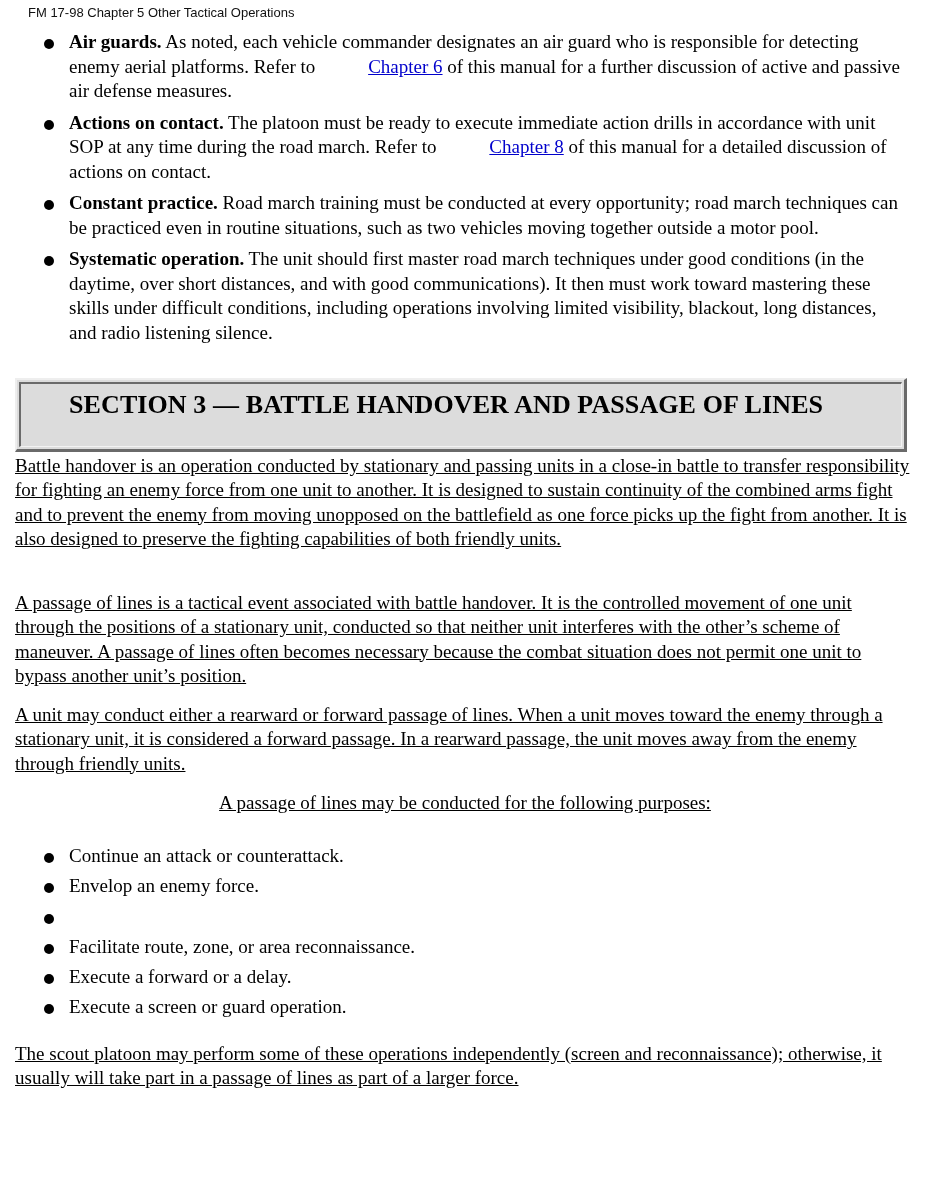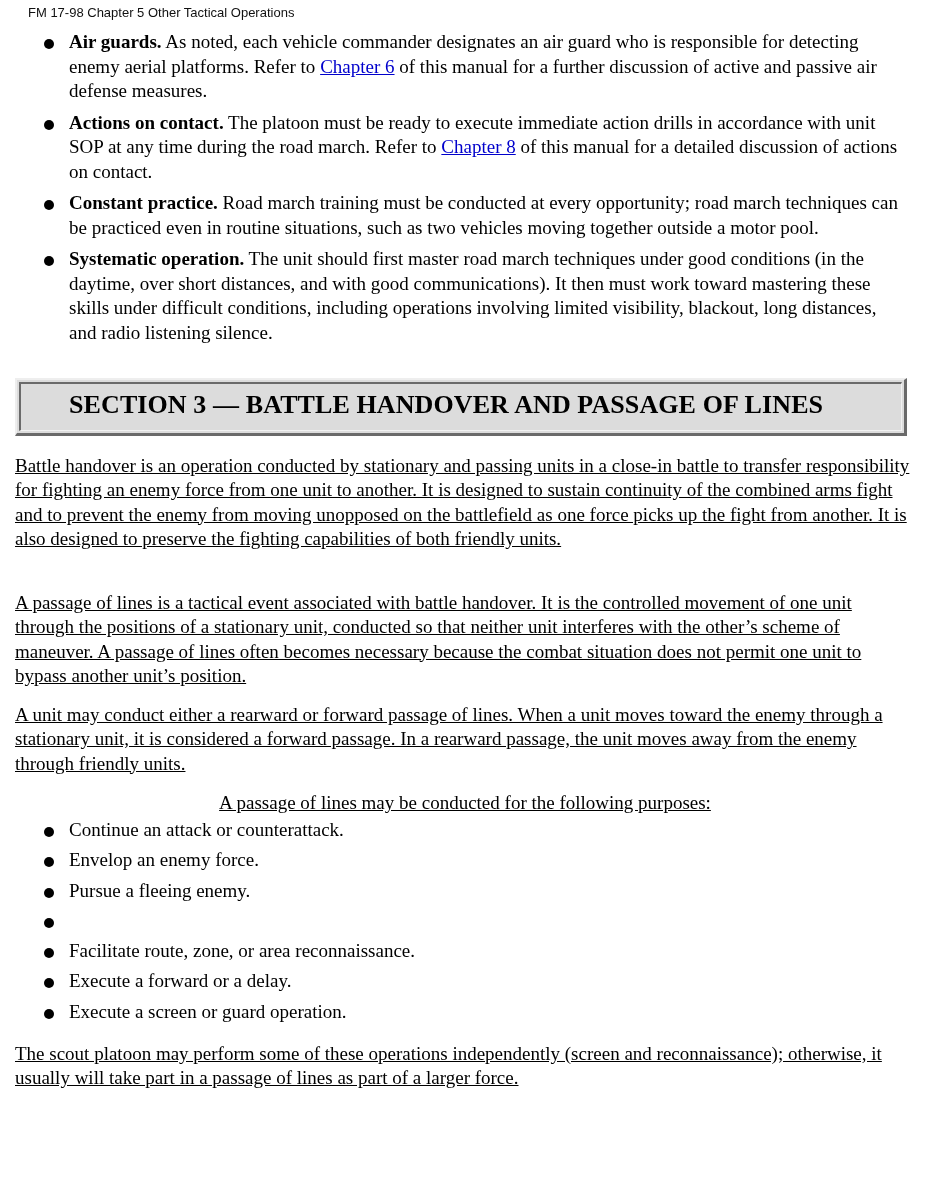--- a/index.html
+++ b/index.html
@@ -54,27 +54,28 @@
       height: 10px;
       border-radius: 50%;
       background: #000;
     }
     .bullet-item b {
       font-weight: bold;
     }
     a.link {
       color: #0000cc;
       text-decoration: underline;
+      margin-left: 48px;
     }
     .section-box {
       position: absolute;
       left: 15px;
       top: 378px;
       width: 892px;
-      height: 58px;
+      height: 74px;
       box-sizing: border-box;
       background: #dcdcdc;
       border-top: 2px solid #eeeeee;
       border-left: 2px solid #eeeeee;
       border-right: 3px solid #6a6a6a;
       border-bottom: 3px solid #6a6a6a;
     }
     .section-box-inner {
       position: absolute;
       left: 2px;
@@ -99,21 +100,21 @@
       position: absolute;
       left: 15px;
       width: 900px;
       font-size: 19px;
       line-height: 24.3px;
       text-decoration: underline;
     }
     .purpose-list {
       position: absolute;
       left: 0;
-      top: 818px;
+      top: 844px;
       width: 926px;
     }
     .purpose-item {
       position: relative;
       padding-left: 69px;
       font-size: 19px;
       line-height: 24px;
       height: 30.3px;
     }
     .purpose-item .dot {
@@ -164,24 +165,20 @@
   <div class="purpose-item">
     <span class="dot"></span>
     <span>Continue an attack or counterattack.</span>
   </div>
   <div class="purpose-item">
     <span class="dot"></span>
     <span>Envelop an enemy force.</span>
   </div>
   <div class="purpose-item">
     <span class="dot"></span>
-    <span>Pursue a fleeing enemy.</span>
-  </div>
-  <div class="purpose-item">
-    <span class="dot"></span>
   </div>
   <div class="purpose-item">
     <span class="dot"></span>
     <span>Facilitate route, zone, or area reconnaissance.</span>
   </div>
   <div class="purpose-item">
     <span class="dot"></span>
     <span>Execute a forward or a delay.</span>
   </div>
   <div class="purpose-item">

